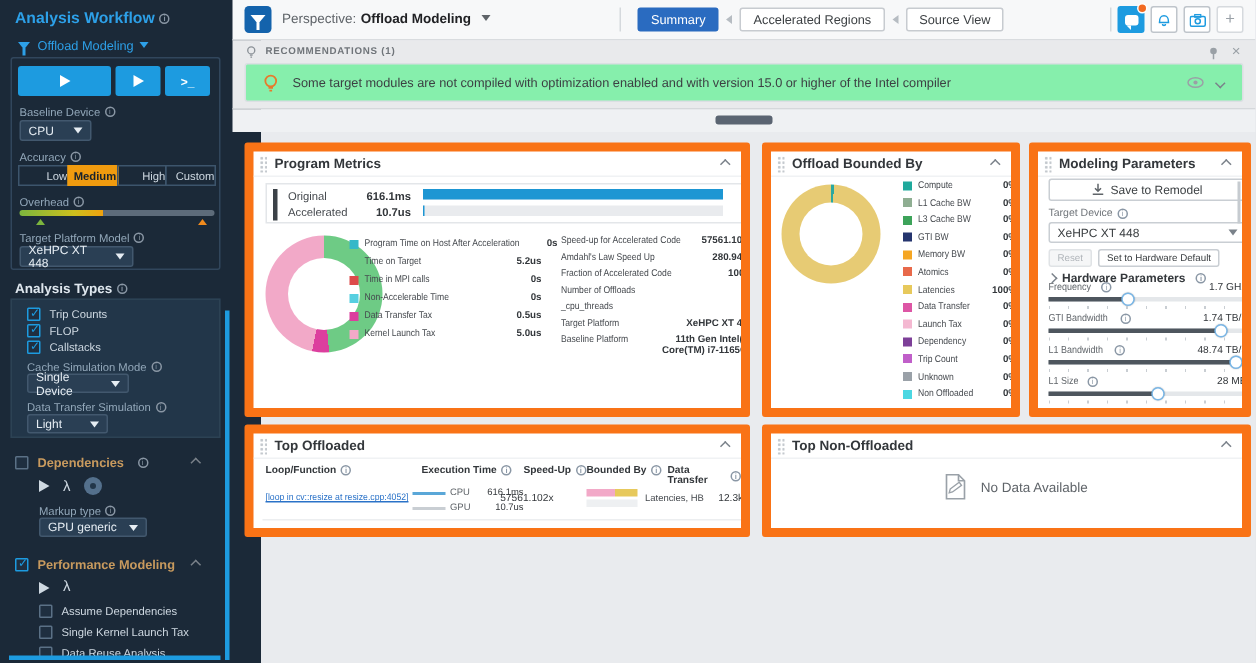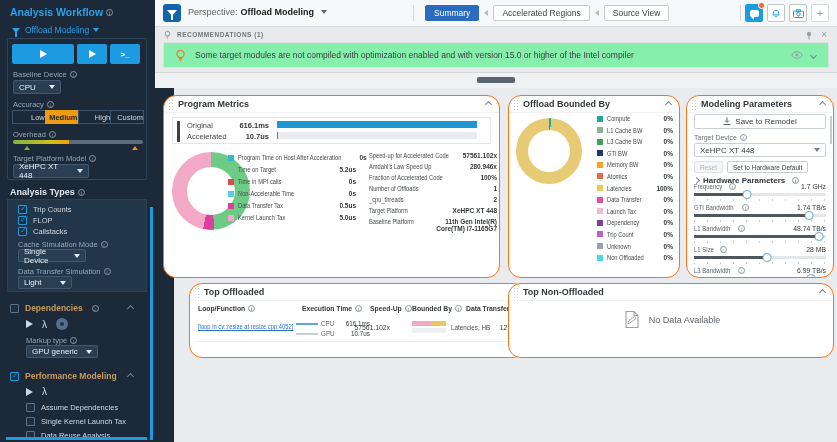--- a/index.html
+++ b/index.html
@@ -84,21 +84,21 @@
   #reco { left:155px; top:27px; width:682px; height:46px; background:#e9eaec; border-bottom:1px solid #d5d8db; }
   #reco-head { left:8px; top:3px; display:flex; align-items:center; gap:5px; font-size:6.5px; font-weight:bold; letter-spacing:0.5px; color:#70757a; }
   #reco-card { left:8px; top:15px; width:666px; height:26px; background:#86efac; border:1px solid #dbdfe3; border-radius:2px; display:flex; align-items:center; }
   #reco-msg { font-size:8.5px; color:#3c4043; margin-left:8px; }
 
   
   #splitter { left:155px; top:73px; width:682px; height:15px; background:#eff1f3; }
   #split-handle { left:322px; top:4px; width:38px; height:6px; background:#5a6471; border-radius:2px; }
 
   
-  .panel { position:absolute; background:#fff; border:1px solid #f97316; border-radius:13px; overflow:hidden; }
+  .panel { position:absolute; background:#fff; border:6px solid #f97316; border-radius:2px; overflow:hidden; }
   .phead { position:absolute; left:0; top:0; right:0; height:17px; display:flex; align-items:center; padding:0 8px 0 4px; gap:5px; border-bottom:1px solid #f0f2f4; }
   .ptitle { font-size:9px; font-weight:bold; color:#33373b; }
   .phead .chev { margin-left:auto; }
 
   #pm { left:163px; top:95px; width:337px; height:183px; }
   #pm-box { left:8px; top:21px; width:319px; height:27px; border:1px solid #e3e6e9; }
   #pm-accent { left:4px; top:3px; width:3px; height:21px; background:#3c4248; }
   .pm-bar-row { position:absolute; left:14px; display:flex; width:296px; }
   .pm-bar-lab { font-size:7.5px; color:#45494e; width:42px; }
   .pm-bar-val { font-size:7.5px; font-weight:bold; color:#33373b; width:40px; text-align:right; margin-right:8px; }
@@ -139,21 +139,21 @@
   .srow { display:flex; align-items:center; }
   .slab { font-size:6.8px; color:#5f6469; }
   .sval { font-size:6.8px; color:#33373b; margin-left:auto; }
   .strack { position:absolute; left:0; top:10px; width:132px; height:3px; background:#e4e7ea; border-radius:1px; }
   .sfill { position:absolute; left:0; top:0; bottom:0; background:#4e565e; }
   .sthumb { position:absolute; top:-3.5px; width:9px; height:9px; border-radius:50%; background:#fff; border:1.5px solid #79b6e6; transform:translateX(-50%); box-shadow:0 0 1px rgba(0,0,0,.3); }
   .sticks { position:absolute; left:0; top:16px; width:132px; height:2px;
     background:repeating-linear-gradient(90deg,#c9ced3 0 1px,transparent 1px 13px); }
   #mp-scroll { right:1px; top:20px; width:2px; height:28px; background:#c6cbd0; }
 
-  #to { left:163px; top:283px; width:337px; height:75px;margin-left:26px; }
+  #to { left:163px; top:283px; width:337px; height:75px; }
   .to-col { position:absolute; top:21px; font-size:6.8px; font-weight:bold; color:#33373b; display:flex; align-items:center; }
   #to-link { left:8px; top:39px; font-size:6.3px; color:#2a72c8; text-decoration:underline; white-space:nowrap; transform:scaleX(.92); transform-origin:0 0; }
   .to-exec { position:absolute; left:106px; width:74px; display:flex; align-items:center; gap:3px; }
   .exec-line { width:22px; height:2px; }
   .exec-lab { font-size:6.3px; color:#5f6469; }
   .exec-val { font-size:6.3px; color:#33373b; margin-left:auto; }
   #to-speedup { left:148px; top:40px; width:52px; text-align:right; font-size:6.8px; color:#33373b; }
   #to-bbar1 { left:222px; top:37px; width:34px; height:5px; background:linear-gradient(90deg,#f2a9c8 0 55%,#e7c95c 55% 100%); }
   #to-bbar2 { left:222px; top:44px; width:34px; height:5px; background:#eef0f2; }
   #to-bounded { left:261px; top:40px; font-size:6.3px; color:#45494e; }

